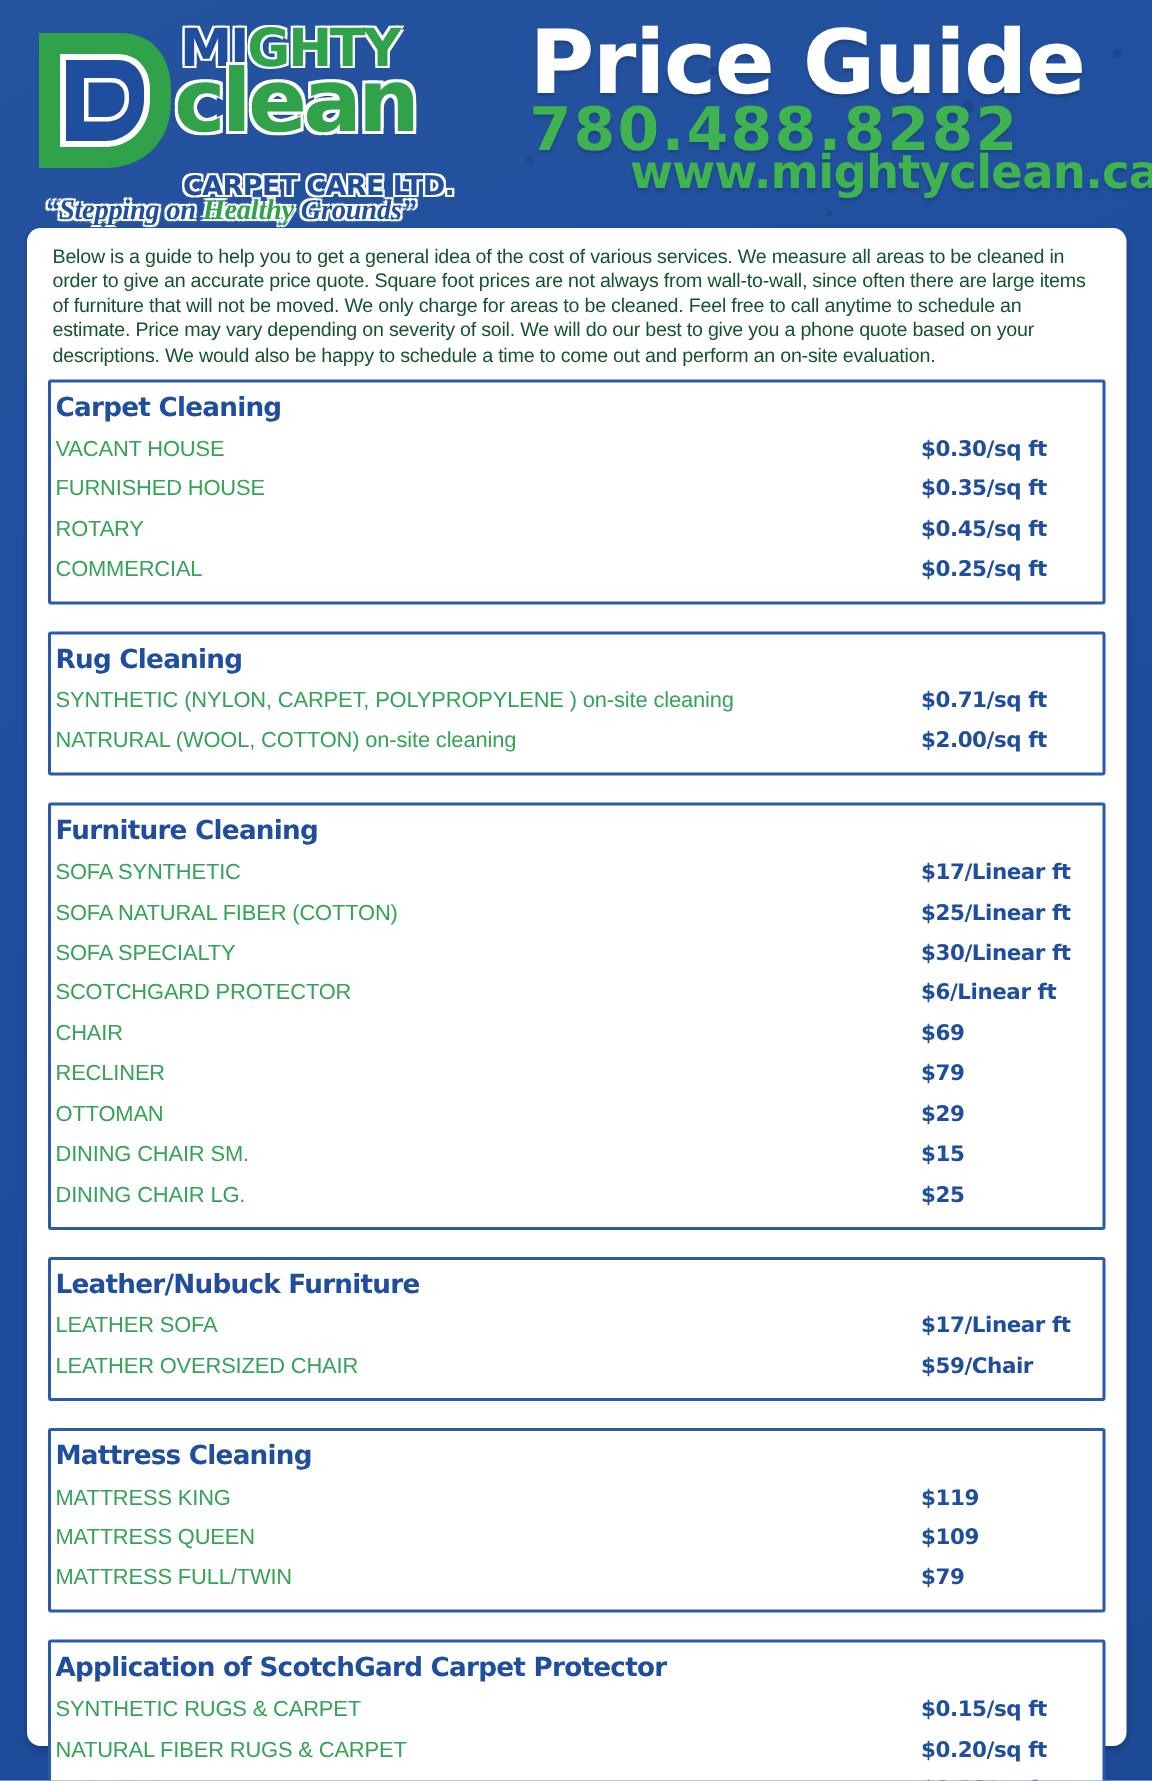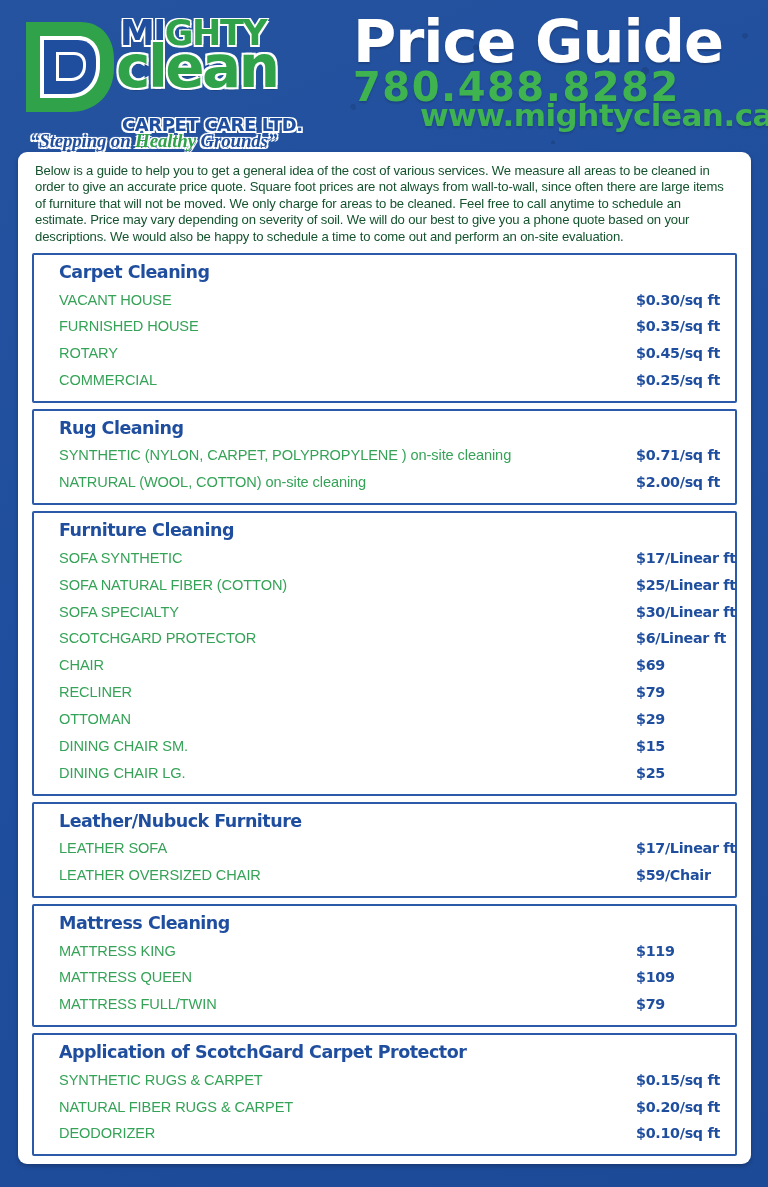--- a/index.html
+++ b/index.html
@@ -197,22 +197,22 @@
   }
 
   
   .sections {
     margin-top: 8px;
   }
 
   .section {
     border: 2px solid #2a5aa8;
     border-radius: 2px;
-    margin-bottom: 6px;
-    padding: 6px 11px 7px 25px;
+    margin-bottom: 18px;
+    padding: 6px 11px 7px 3px;
     background: #ffffff;
   }
 
   .section-title {
     font-family: "DejaVu Sans", sans-serif;
     font-weight: bold;
     font-size: 17.5px;
     color: #1f4e9e;
     letter-spacing: -0.5px;
     margin-bottom: 2px;

